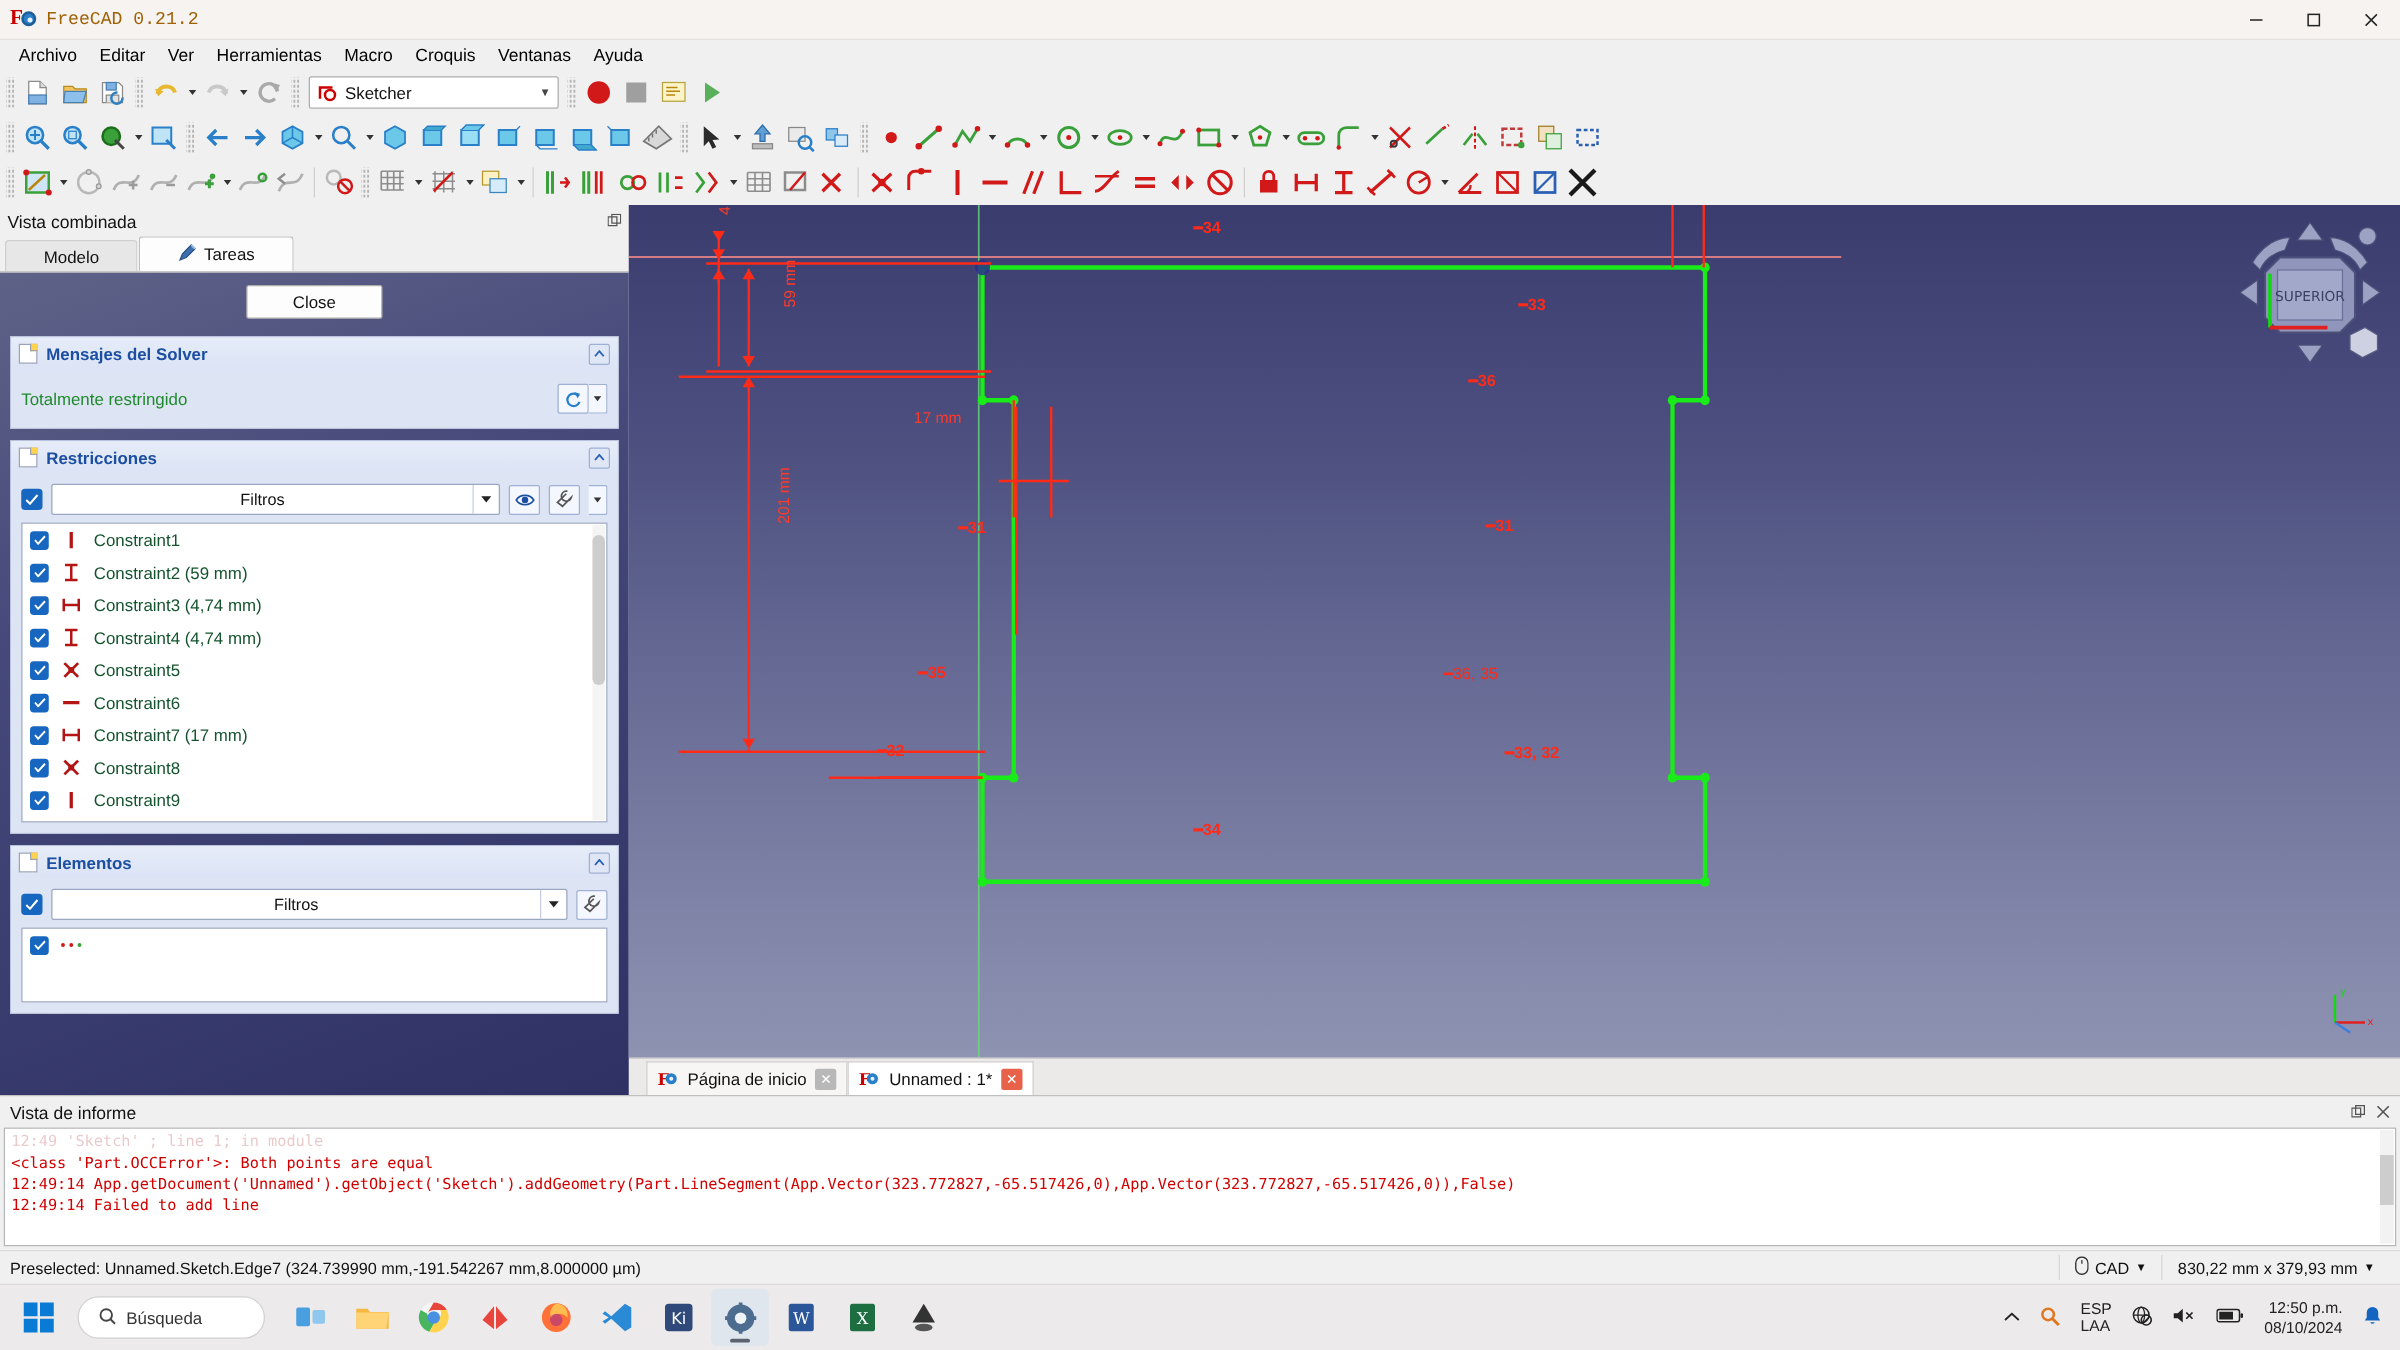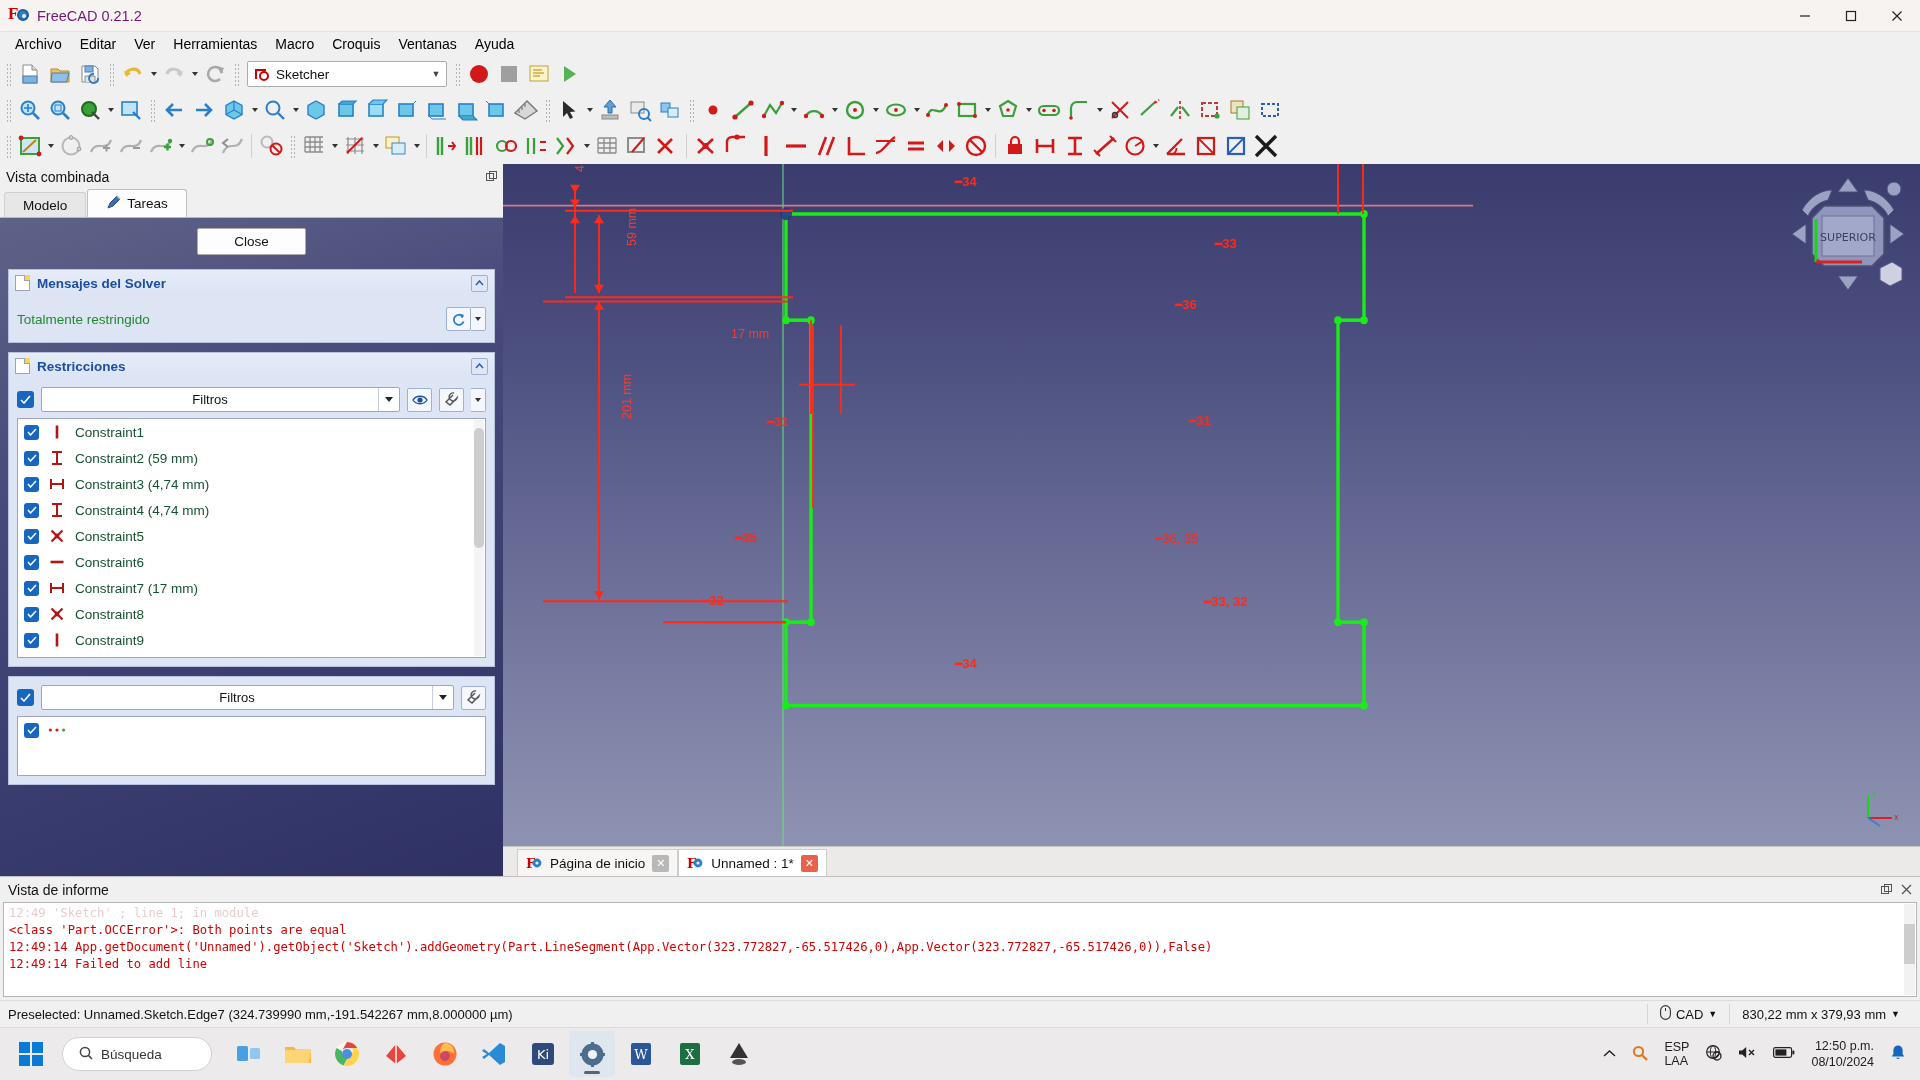--- a/index.html
+++ b/index.html
@@ -24,21 +24,21 @@
     position:absolute; left:0; top:0; color:#c80000; font-weight:bold; font-size:17px;
     line-height:17px; font-family:"Liberation Serif", serif;
   }
   .fc-logo .gear {
     position:absolute; left:9px; top:4px; width:12px; height:12px; border-radius:50%;
     background:#2a7fc9; border:2px solid #1d5e99;
   }
   .fc-logo .gear:after{
     content:""; position:absolute; left:3px; top:3px; width:4px; height:4px; border-radius:50%; background:#e8f2fb;
   }
-  .titlebar .tb-title { font-size:14.5px; color:#701a75; }
+  .titlebar .tb-title { font-size:14.5px; color:#a16207;font-family:Liberation Mono, monospace; }
   .win-ctl { margin-left:auto; display:flex; height:32px; }
   .win-ctl div {
     width:46px; height:32px; display:flex; align-items:center; justify-content:center;
     font-size:13px; color:#222;
   }
   .win-ctl svg{ display:block; }
 
   
   .menubar { height:24px; background:#f0f0f0; display:flex; align-items:center; padding-left:6px; flex:0 0 24px; }
   .menubar .mi {
@@ -78,21 +78,21 @@
 
   
   .left { width:503px; flex:0 0 503px; display:flex; flex-direction:column; background:#f0f0f0; }
   .panel-title {
     height:25px; display:flex; align-items:center; padding-left:6px;
     font-size:14px; color:#111; background:#f0f0f0; position:relative;
   }
   .panel-title .dockbtns { margin-left:auto; display:flex; gap:6px; padding-right:6px; }
   .tabs-row { height:28px; display:flex; align-items:flex-end; padding-left:4px; background:#f0f0f0; }
   .tab {
-    height:25px; padding:0 18px; display:flex; align-items:center; gap:6px;
+    height:25px; padding:0 30px; display:flex; align-items:center; gap:6px;
     font-size:13.5px; background:#e7e7e7; border:1px solid #cfcfcf; border-bottom:none;
     border-radius:3px 3px 0 0; margin-right:1px; color:#111;
   }
   .tab.active { background:#fdfdfd; height:28px; border-color:#c0c0c0; }
   .taskpanel {
     flex:1 1 auto; min-height:0; overflow:hidden; position:relative;
     background:linear-gradient(160deg,#5f6287 0%, #46497a 35%, #2f3164 100%);
     border-top:1px solid #b8b8b8;
     padding:10px 8px 0 8px;
   }
@@ -1087,20 +1087,32 @@
                   <div class="citem"></div>
                 </div>
               <div class="vbar">
                 <div class="vthumb" style="top:8px;height:120px;"></div>
               </div>
             </div>
           </div>
         </div>
 
         <div class="group">
+          <div class="group-head">
+            <span class="note-ico">
+                <span class="pg"></span>
+                <span class="dog"></span>
+              </span>
+            <span>Elementos</span>
+            <span class="collapse">
+              <svg width="9" height="6" viewBox="0 0 9 6">
+                  <path d="M1 5 L4.5 1 L8 5" fill="none" stroke="#2a5fb5" stroke-width="1.5"></path>
+                </svg>
+            </span>
+          </div>
           <div class="group-body">
             <div class="filter-row">
               <div class="chk">
                 <svg width="11" height="9" viewBox="0 0 11 9">
                     <path d="M1 5 L4 8 L10 1" fill="none" stroke="#fff" stroke-width="1.6"></path>
                   </svg>
               </div>
               <div class="combo">
                 <div class="ctext">Filtros</div>
                 <div class="cdrop"></div>

